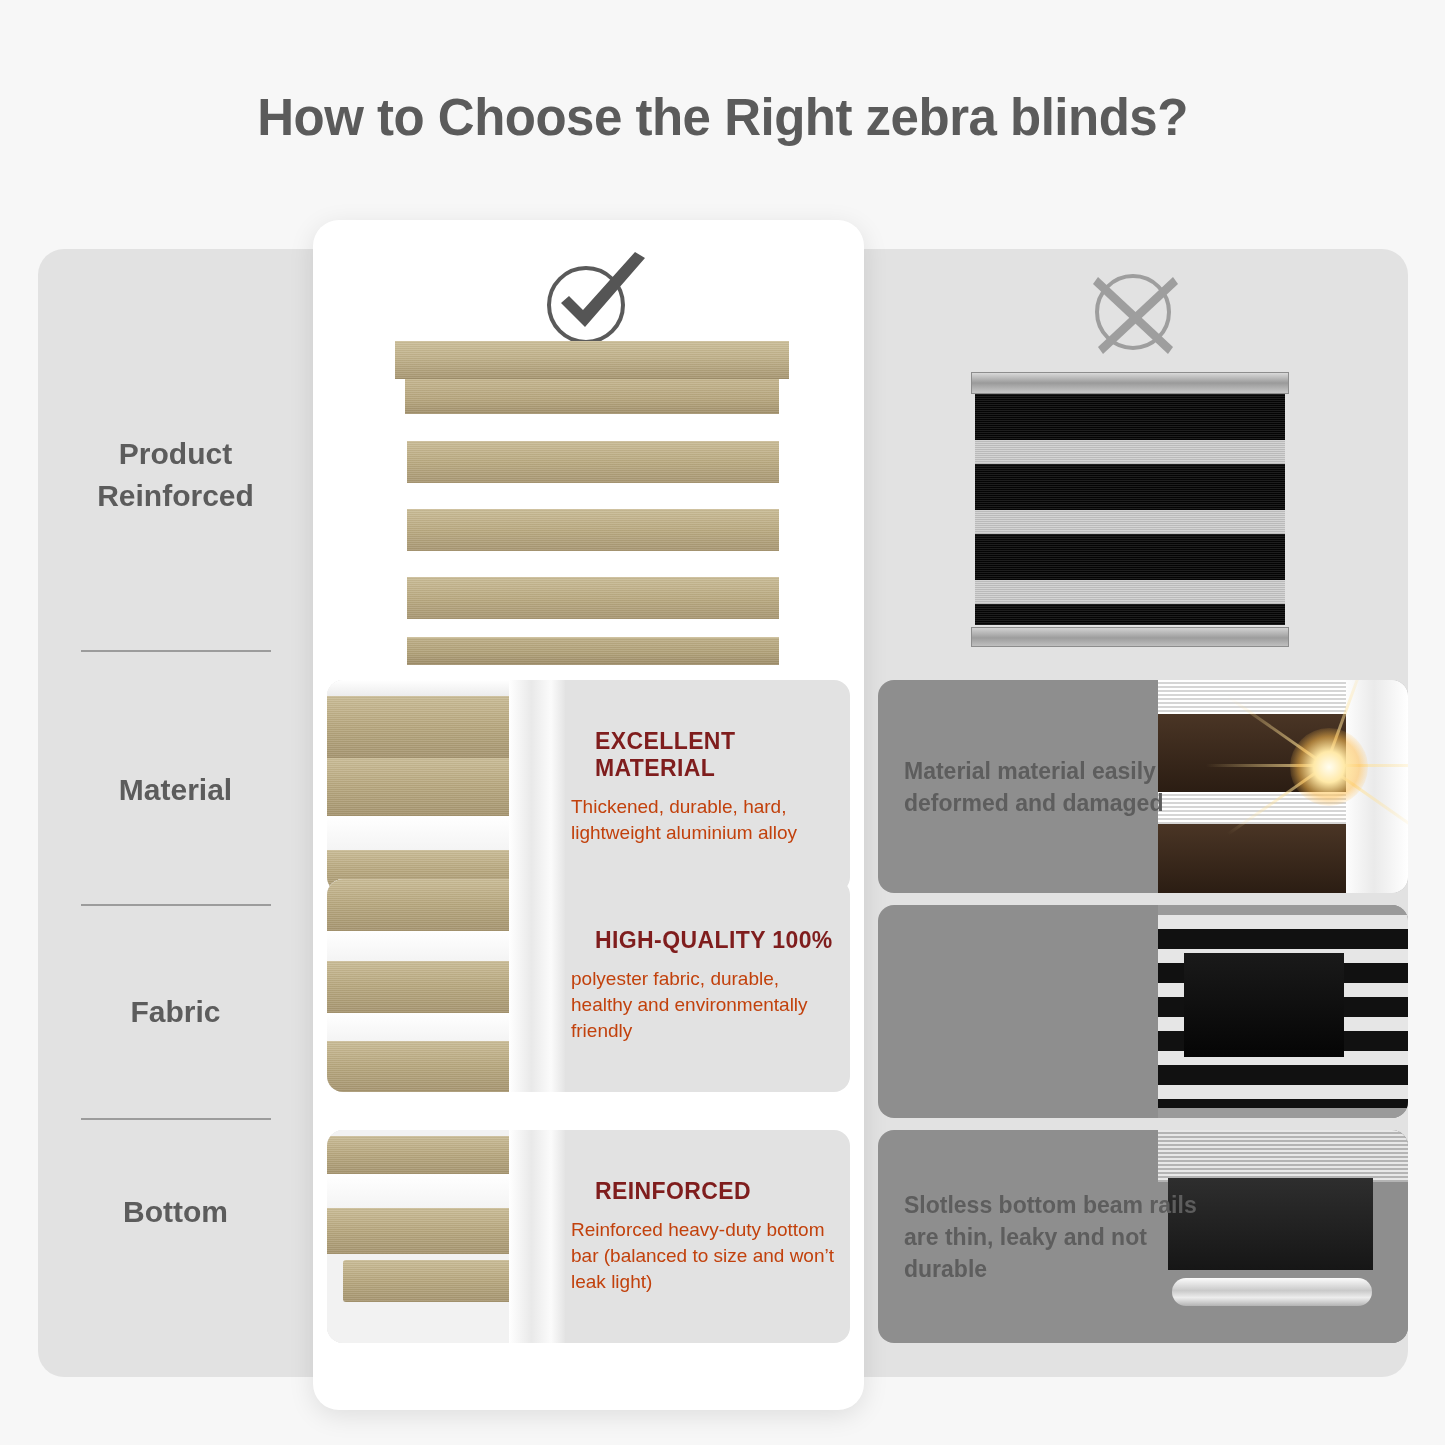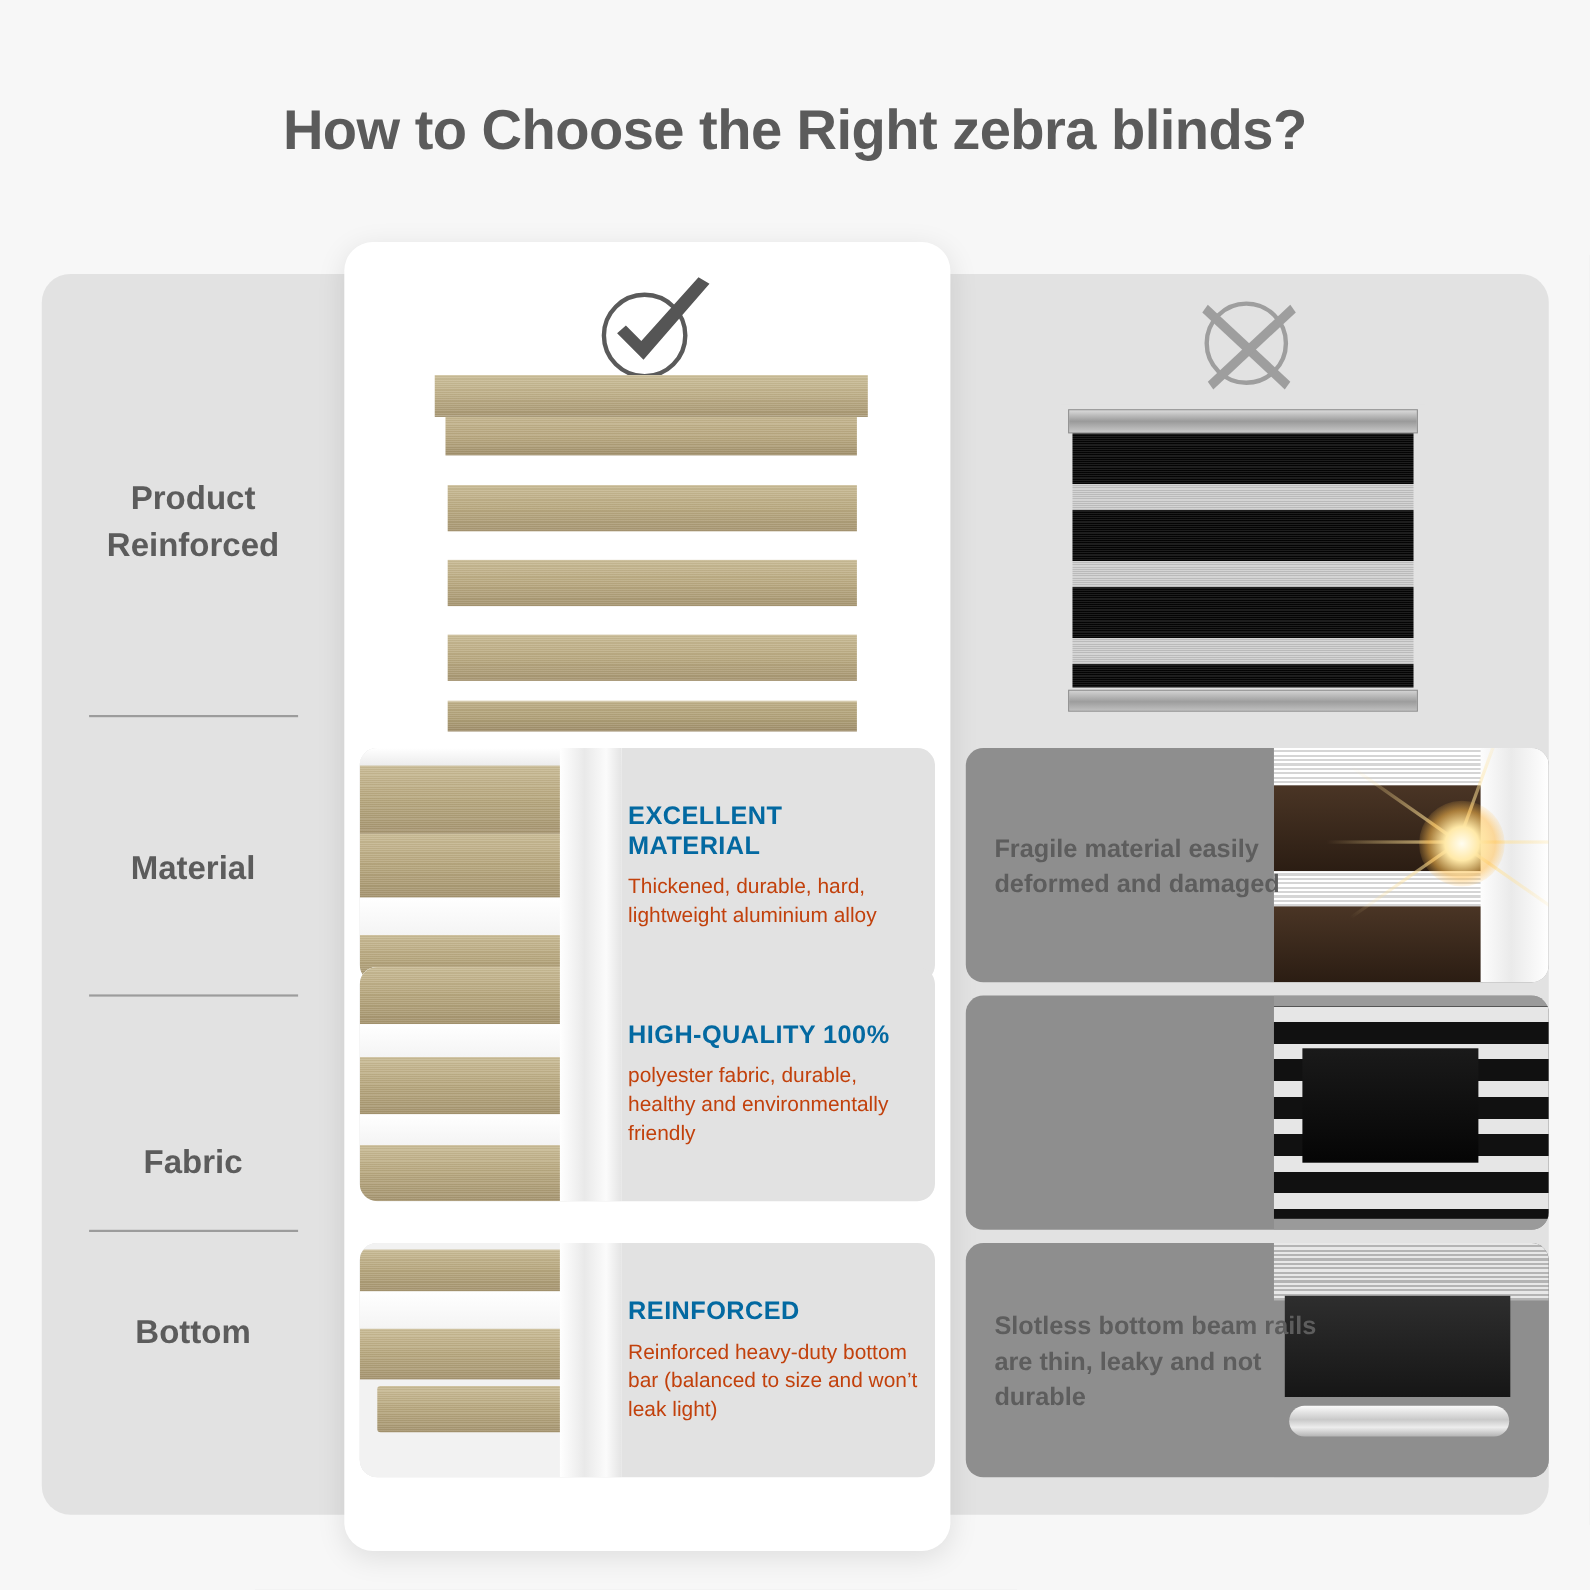--- a/index.html
+++ b/index.html
@@ -57,21 +57,21 @@
     left: 0;
     width: 275px;
     text-align: center;
     color: #5c5c5c;
     font-weight: bold;
     font-size: 30px;
     line-height: 42px;
   }
   .row-label.r0 { top: 184px; }
   .row-label.r1 { top: 520px; }
-  .row-label.r2 { top: 742px; margin-top: 45px; }
+  .row-label.r2 { top: 742px; }
   .row-label.r3 { top: 942px; }
 
   .row-divider {
     position: absolute;
     left: 43px;
     width: 190px;
     height: 2px;
     background: #9c9c9c;
   }
   .row-divider.d0 { top: 401px; }
@@ -178,22 +178,22 @@
   .feature-photo {
     position: absolute; left: 0; top: 0; width: 238px; height: 100%;
     overflow: hidden;
     background: #ededed;
   }
   .feature-text {
     position: absolute; left: 244px; top: 0; right: 14px; height: 100%;
     display: flex; flex-direction: column; justify-content: center;
   }
   .feature-head {
-    font-size: 23px; font-weight: bold; color: #0369a1;
-    letter-spacing: 0.4px; margin-bottom: 12px;
+    font-size: 23px; font-weight: bold; color: #7f1d1d;
+    letter-spacing: 0.4px; margin-bottom: 12px; margin-left: 24px;
   }
   .feature-body {
     font-size: 19px; color: #c2410c; line-height: 26px;
   }
 
   
   .tanphoto { position: absolute; inset: 0; background: #f2f2f2; }
   .tanphoto .frame {
     position: absolute; right: 0; top: 0; width: 56px; height: 100%;
     background: linear-gradient(90deg,#ffffff 0%,#e9e9e9 40%,#fbfbfb 75%,#e4e4e4 100%);
@@ -441,21 +441,21 @@
         <div class="wframe"></div>
         <div class="ray" style="transform:rotate(0deg)"></div>
         <div class="ray" style="transform:rotate(35deg)"></div>
         <div class="ray" style="transform:rotate(145deg)"></div>
         <div class="ray" style="transform:rotate(180deg)"></div>
         <div class="ray" style="transform:rotate(215deg)"></div>
         <div class="ray" style="transform:rotate(290deg)"></div>
         <div class="sun"></div>
       </div>
     </div>
-    <div class="bad-text">Fragile material easily deformed and damaged</div>
+    <div class="bad-text">Material material easily deformed and damaged</div>
   </div>
 
   <div class="bad-card b1">
     <div class="bad-photo">
       <div class="blkphoto">
         <div class="zstripes"></div>
         <div class="panel"></div>
       </div>
     </div>
   </div>

